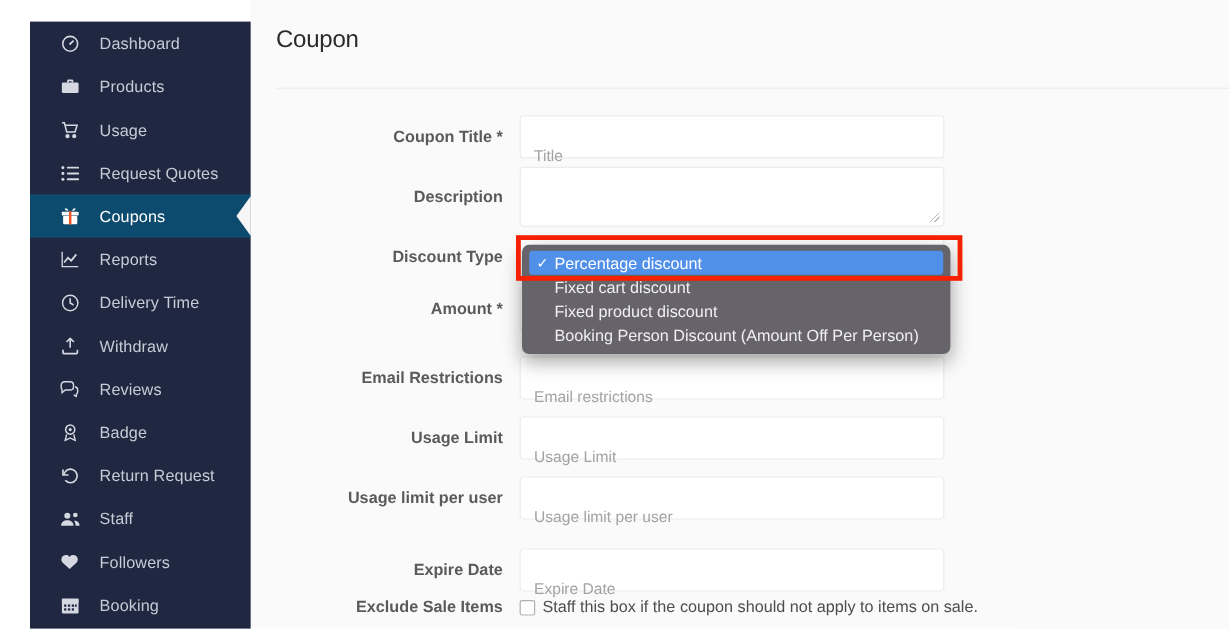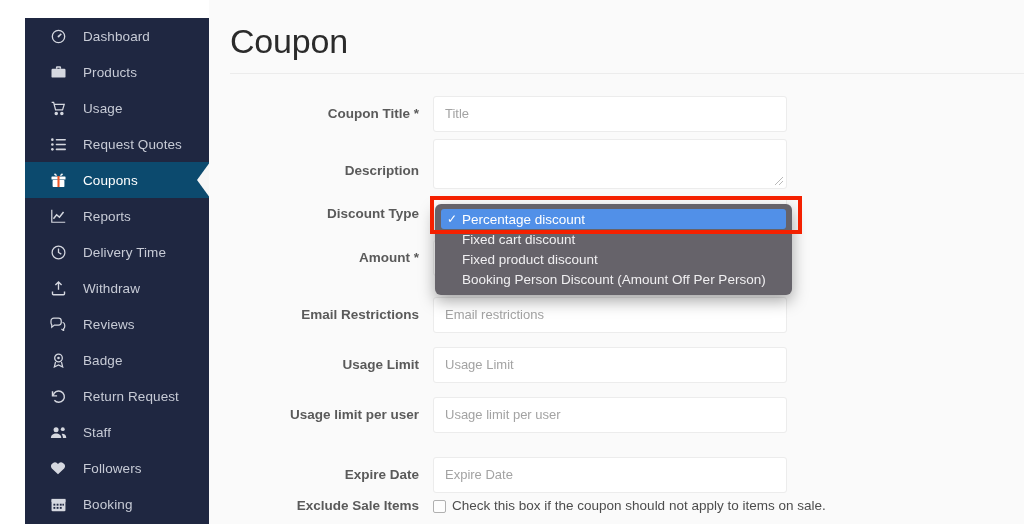--- a/index.html
+++ b/index.html
@@ -61,54 +61,54 @@
   
   #main {
     position: absolute;
     left: 209px; top: 0;
     width: 815px; height: 524px;
     background: #fafafa;
   }
   #page-title {
     position: absolute;
     left: 21px; top: 22px;
-    font-size: 34px;
+    font-size: 20px;
     color: #2b2b2b;
     font-weight: normal;
     letter-spacing: -0.2px;
   }
   #title-rule {
     position: absolute;
     left: 21px; top: 73px;
     width: 794px; height: 1px;
     background: #ececec;
   }
 
   .form-row {
     position: absolute;
     left: 0; width: 815px;
     display: flex;
-    align-items: flex-end;
+    align-items: center;
   }
   .f-label {
     width: 224px;
     text-align: right;
     padding-right: 14px;
     font-size: 13.5px;
     font-weight: bold;
     color: #5a5a5a;
     line-height: 36px;
   }
   .f-field { flex: 1; }
   .inp {
     width: 354px; height: 36px;
     background: #ffffff;
     border: 1px solid #ececec;
     border-radius: 3px;
-    padding: 0 11px;
+    padding: 16px 11px;
     font-size: 13px;
     color: #9b9b9b;
     line-height: 34px;
     font-family: "Liberation Sans", sans-serif;
   }
   .inp.placeholder { color: #a3a3a3; }
   .ta {
     width: 354px; height: 50px;
     background: #ffffff;
     border: 1px solid #ececec;
@@ -426,21 +426,21 @@
       <div class="f-field">
         <div class="inp placeholder">Expire Date</div>
       </div>
     </div>
 
     <div class="form-row" style="top:496px">
       <div class="f-label" style="line-height:20px">Exclude Sale Items</div>
       <div class="f-field">
         <div class="check-row">
           <span class="cbox"></span>
-          <span class="check-text">Check this box if the coupon should not apply to items on sale.</span>
+          <span class="check-text">Staff this box if the coupon should not apply to items on sale.</span>
         </div>
       </div>
     </div>
 
   </section>
 
   <div id="dropdown">
     <div class="opt sel">
       <span class="tick">✓</span>
       <span>Percentage discount</span>

